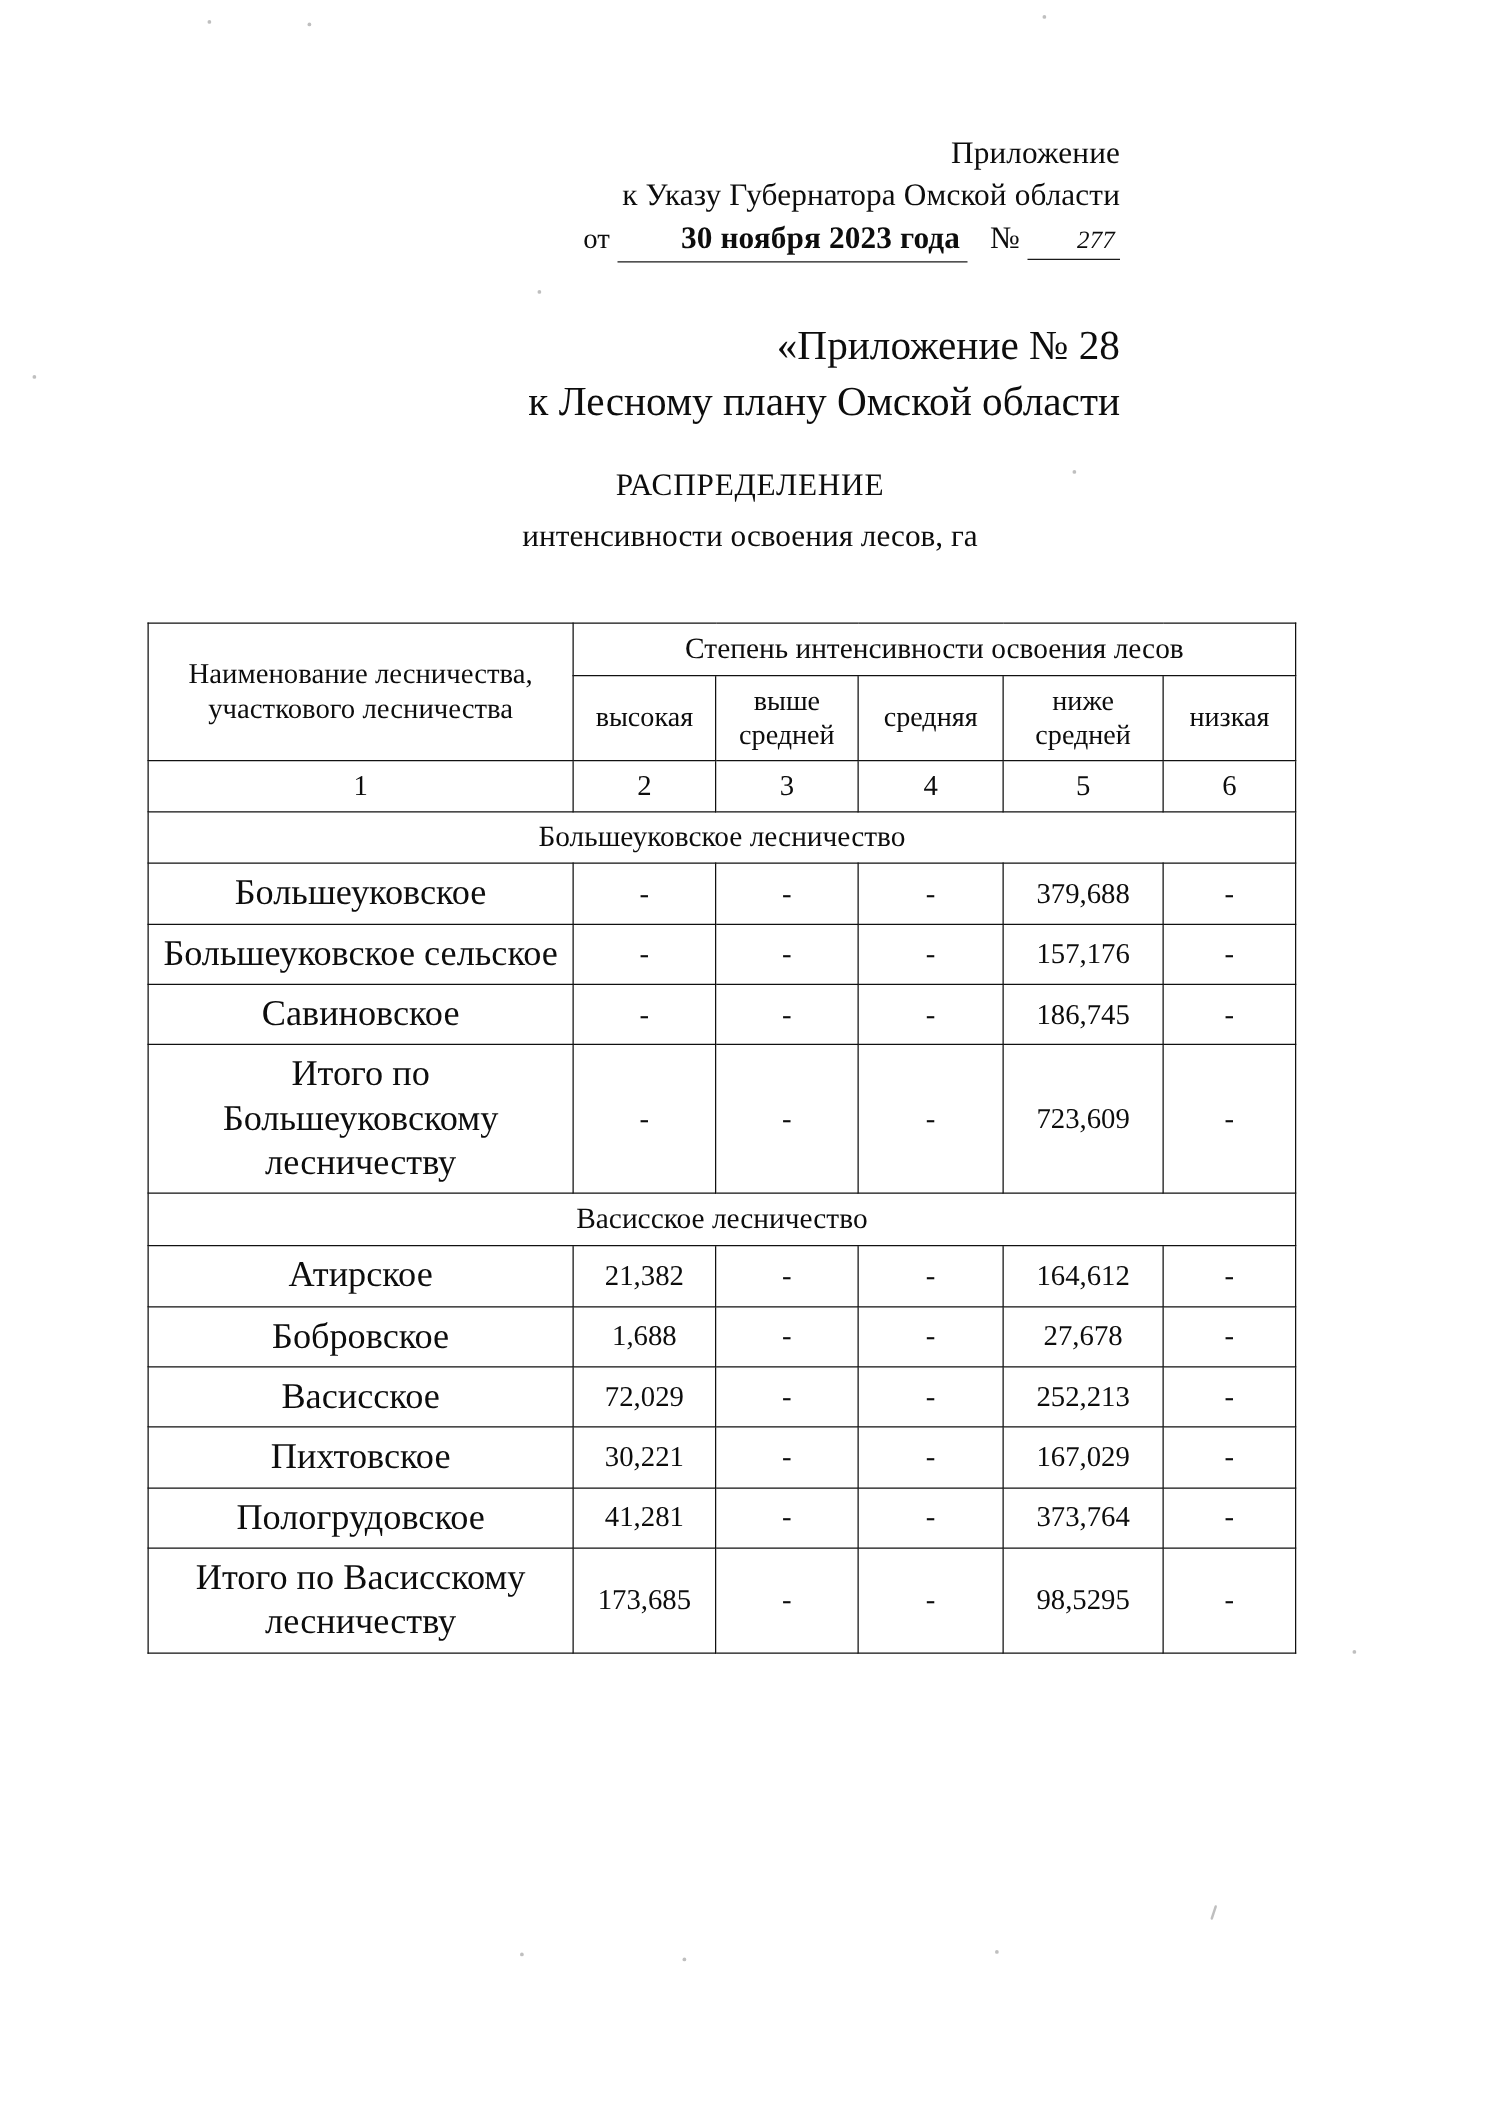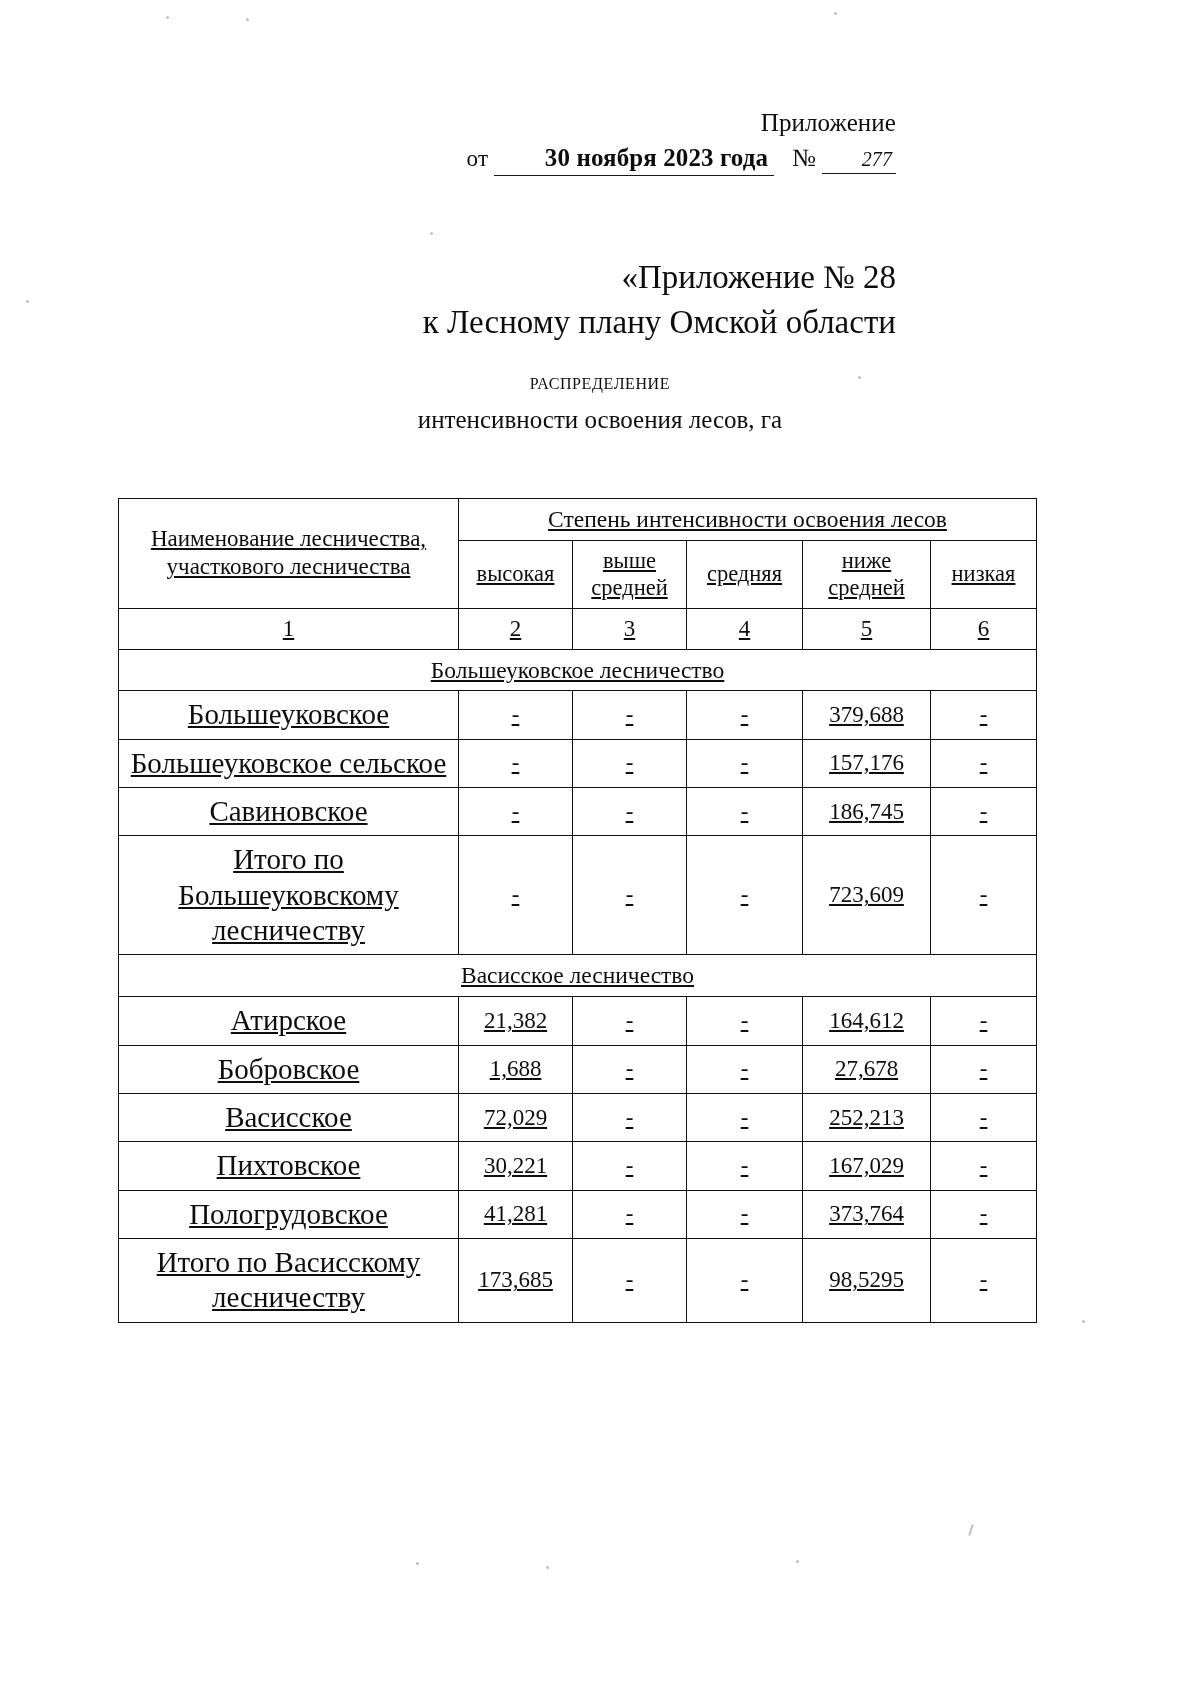--- a/index.html
+++ b/index.html
@@ -84,42 +84,41 @@
 
   
   .title-block {
     position: absolute;
     top: 375px;
     left: 0;
     width: 1200px;
     text-align: center;
   }
   .title-main {
-    font-size: 16px;
+    font-size: 25px;
     letter-spacing: .6px;
     margin-bottom: 10px;
   }
   .title-sub {
     font-size: 25px;
     line-height: 1.32;
   }
 
   
   .tbl-wrap {
     position: absolute;
     top: 498px;
     left: 118px;
     width: 918px;
   }
   table.dist {
     border-collapse: collapse;
     width: 918px;
     table-layout: fixed;
     font-size: 23px;
-    text-decoration: underline;
   }
   table.dist td, table.dist th {
     border: 1.6px solid #111111;
     padding: 6px 4px;
     text-align: center;
     vertical-align: middle;
     font-weight: normal;
     line-height: 1.22;
   }
   th.hdr-name { font-size: 23px; padding: 8px 10px; }
@@ -150,20 +149,21 @@
   <span class="speck" style="left:26px; top:300px; width:3px; height:3px;"></span>
   <span class="speck" style="left:858px; top:376px; width:3px; height:3px;"></span>
   <span class="speck" style="left:1082px; top:1320px; width:3px; height:3px;"></span>
   <span class="speck" style="left:416px; top:1562px; width:3px; height:3px;"></span>
   <span class="speck" style="left:546px; top:1566px; width:3px; height:3px;"></span>
   <span class="speck" style="left:796px; top:1560px; width:3px; height:3px;"></span>
   <span class="speck" style="left:970px; top:1524px; width:2px; height:12px; border-radius:1px; transform:rotate(18deg);"></span>
 
   <div class="doc-header">
     <div class="line">Приложение</div>
+    <div class="line">к Указу Губернатора Омской области</div>
     <div class="date-line">
       <span class="lbl-ot">от</span>
       <span class="ul-wide">30 ноября 2023 года</span>
       <span class="lbl-no">№</span>
       <span class="ul-num">277</span>
     </div>
   </div>
 
   <div class="doc-subheader">
     <div class="line">«Приложение № 28</div>

